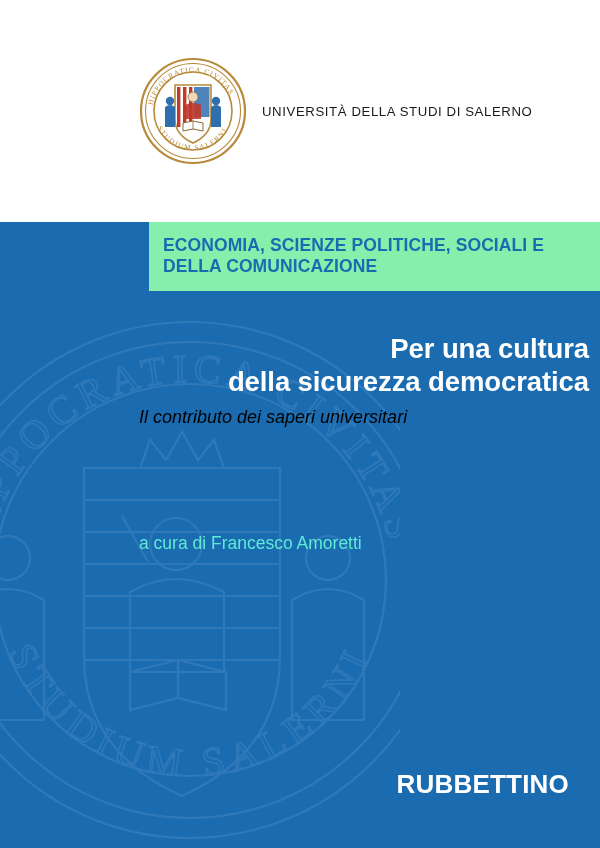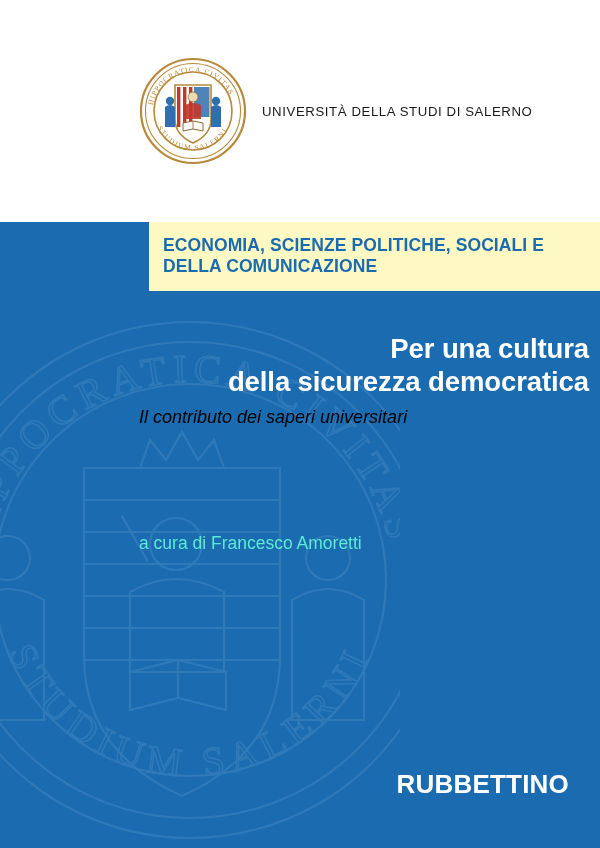--- a/index.html
+++ b/index.html
@@ -74,21 +74,21 @@
   }
   .watermark svg { display: block; }
 
   
   .yellow-band {
     position: absolute;
     left: 149px;
     top: 0px;
     width: 451px;
     height: 69px;
-    background: #fef9c3;
+    background: #86efac;
     box-sizing: border-box;
     padding-left: 12px;
   }
   .series-title {
     position: absolute;
     left: 14px;
     top: 13px;
     width: 420px;
     color: #1a6bb0;
     font-weight: bold;

